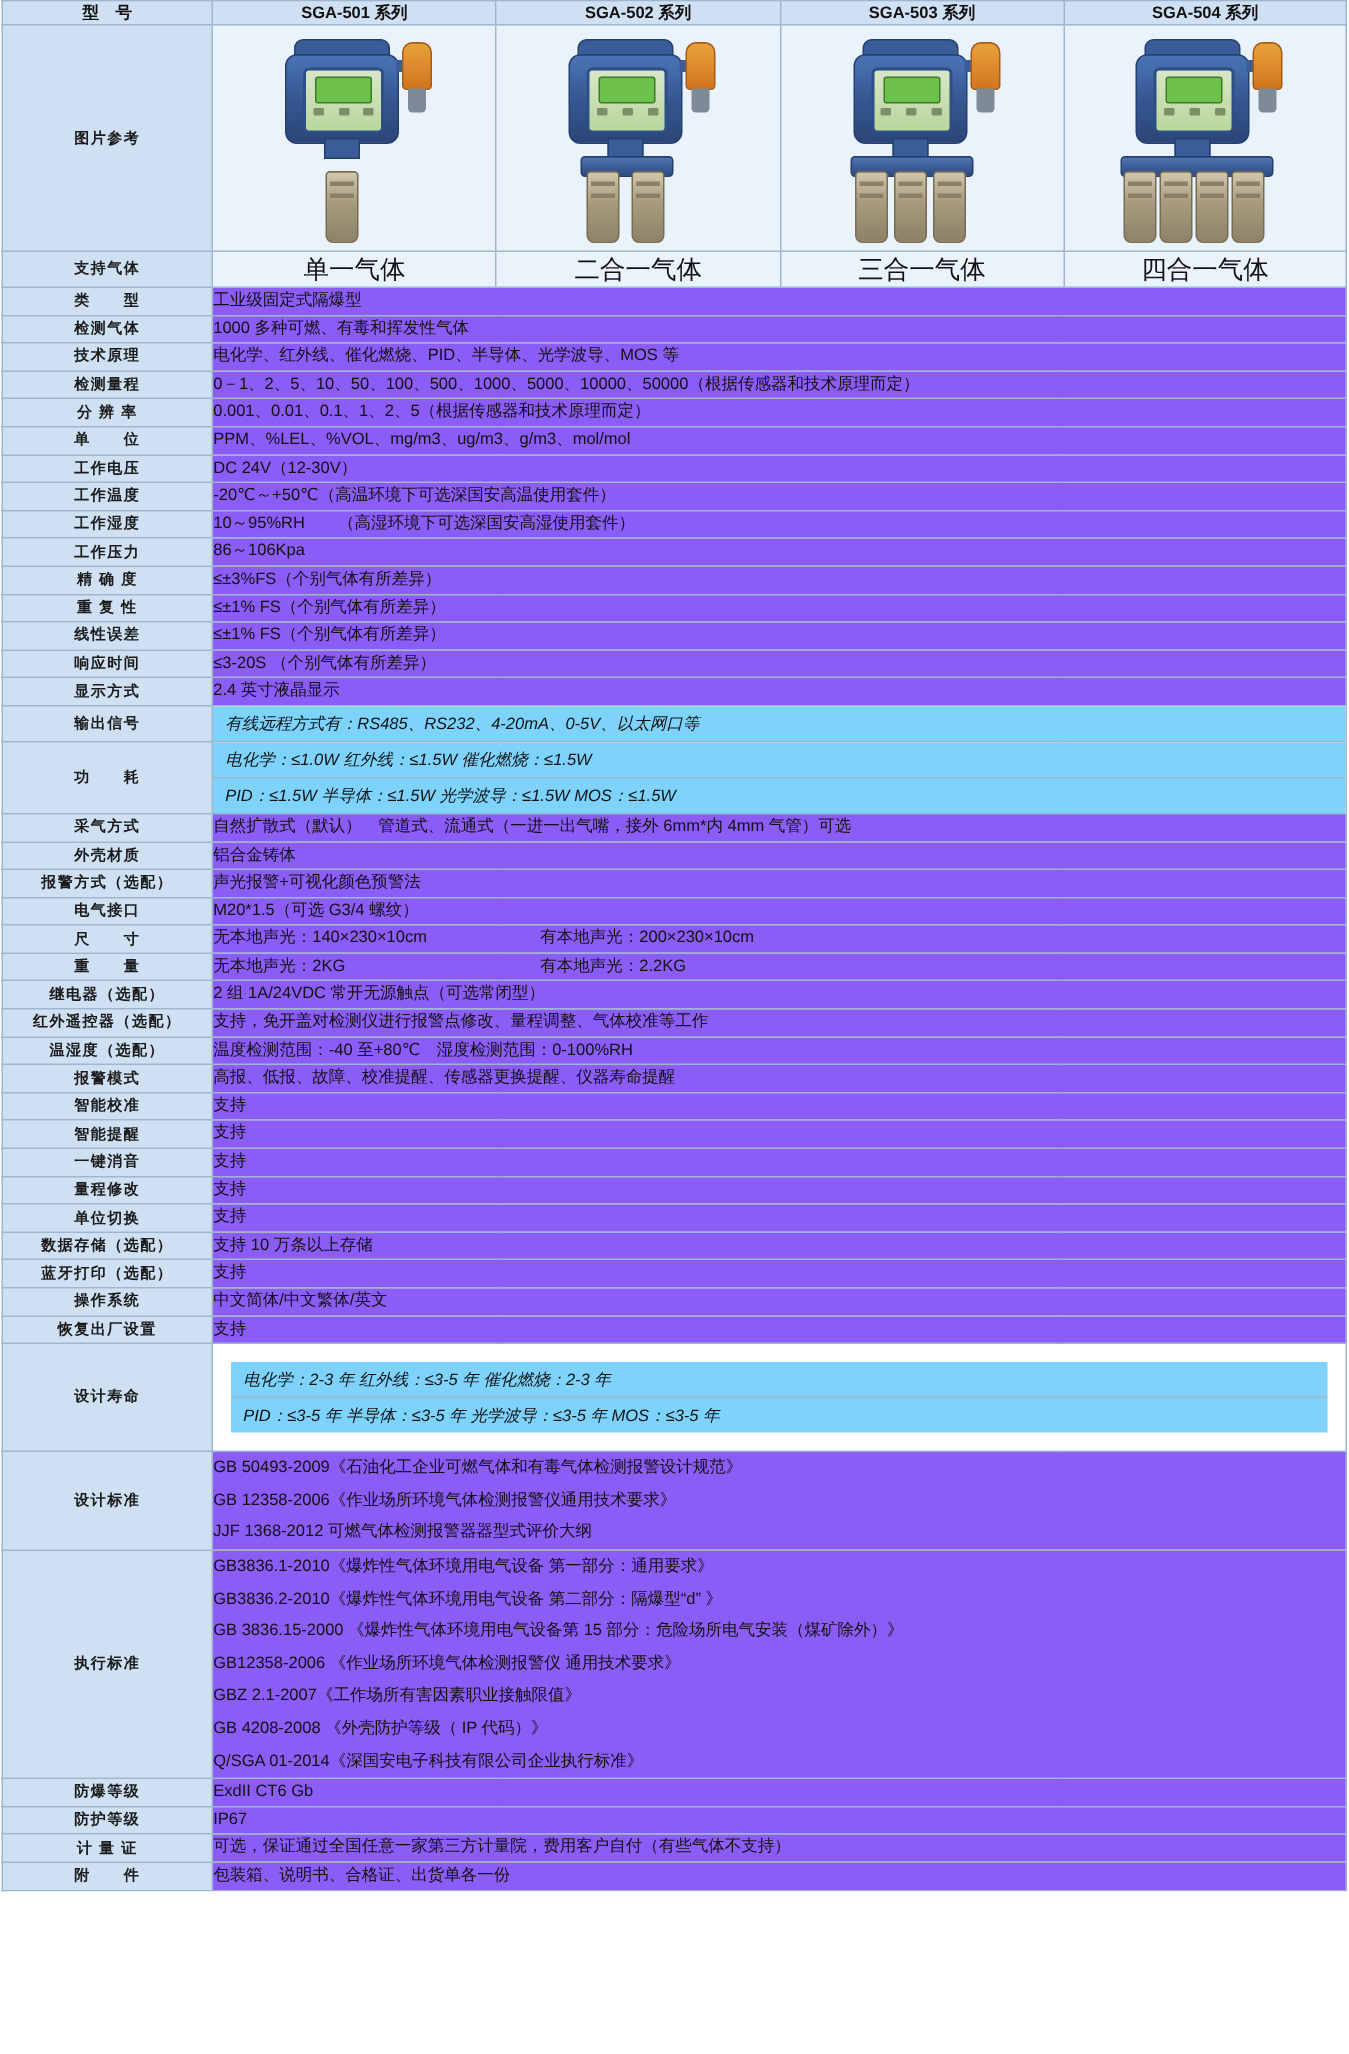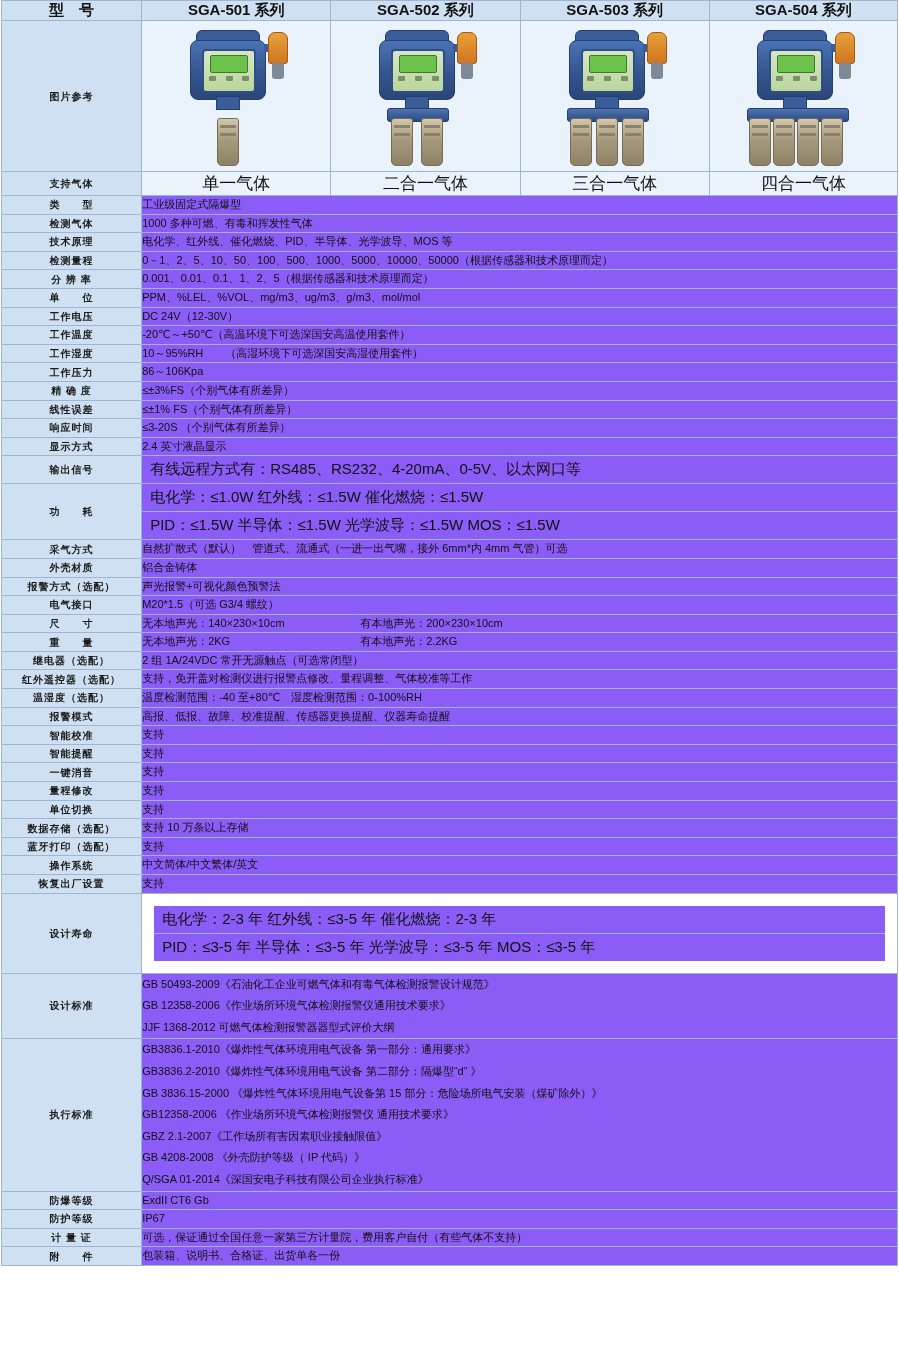--- a/index.html
+++ b/index.html
@@ -39,21 +39,21 @@
     background: #8b5cf6;
     padding: 5px 8px;
     font-size: 11px;
     color: #111;
     line-height: 1.6;
   }
   .hdr-cell {
     background: #cfe0f2;
     text-align: center;
     font-weight: bold;
-    font-size: 15px;
+    font-size: 11px;
     padding: 6px 2px;
   }
   .img-cell {
     background: #eaf2fb;
     text-align: center;
     padding: 4px 0;
     height: 150px;
   }
   .gas-cell {
     background: #eaf2fb;
@@ -66,22 +66,23 @@
   .c3 { width: 160px; }
   .c4 { width: 160px; }
   table.inner {
     border-collapse: collapse;
     width: 100%;
   }
   table.inner td {
     border: none;
     border-top: 1px solid #9fb6d0;
     padding: 4px 8px;
-    font-size: 15px;
-    background: #8b5cf6;
+    font-size: 11px;
+    background: #7dd3fc;
+    font-style: italic;
   }
   table.inner tr:first-child td {
     border-top: none;
   }
   .std-list div {
     padding: 2px 0;
   }
 
   
   .device {
@@ -364,20 +365,24 @@
     <td class="label">工作湿度</td>
     <td class="value" colspan="4">10～95%RH　　（高湿环境下可选深国安高湿使用套件）</td>
   </tr>
   <tr>
     <td class="label">工作压力</td>
     <td class="value" colspan="4">86～106Kpa</td>
   </tr>
   <tr>
     <td class="label">精  确  度</td>
     <td class="value" colspan="4">≤±3%FS（个别气体有所差异）</td>
+  </tr>
+  <tr>
+    <td class="label">重  复  性</td>
+    <td class="value" colspan="4">≤±1% FS（个别气体有所差异）</td>
   </tr>
   <tr>
     <td class="label">线性误差</td>
     <td class="value" colspan="4">≤±1% FS（个别气体有所差异）</td>
   </tr>
   <tr>
     <td class="label">响应时间</td>
     <td class="value" colspan="4">≤3-20S （个别气体有所差异）</td>
   </tr>
   <tr>

